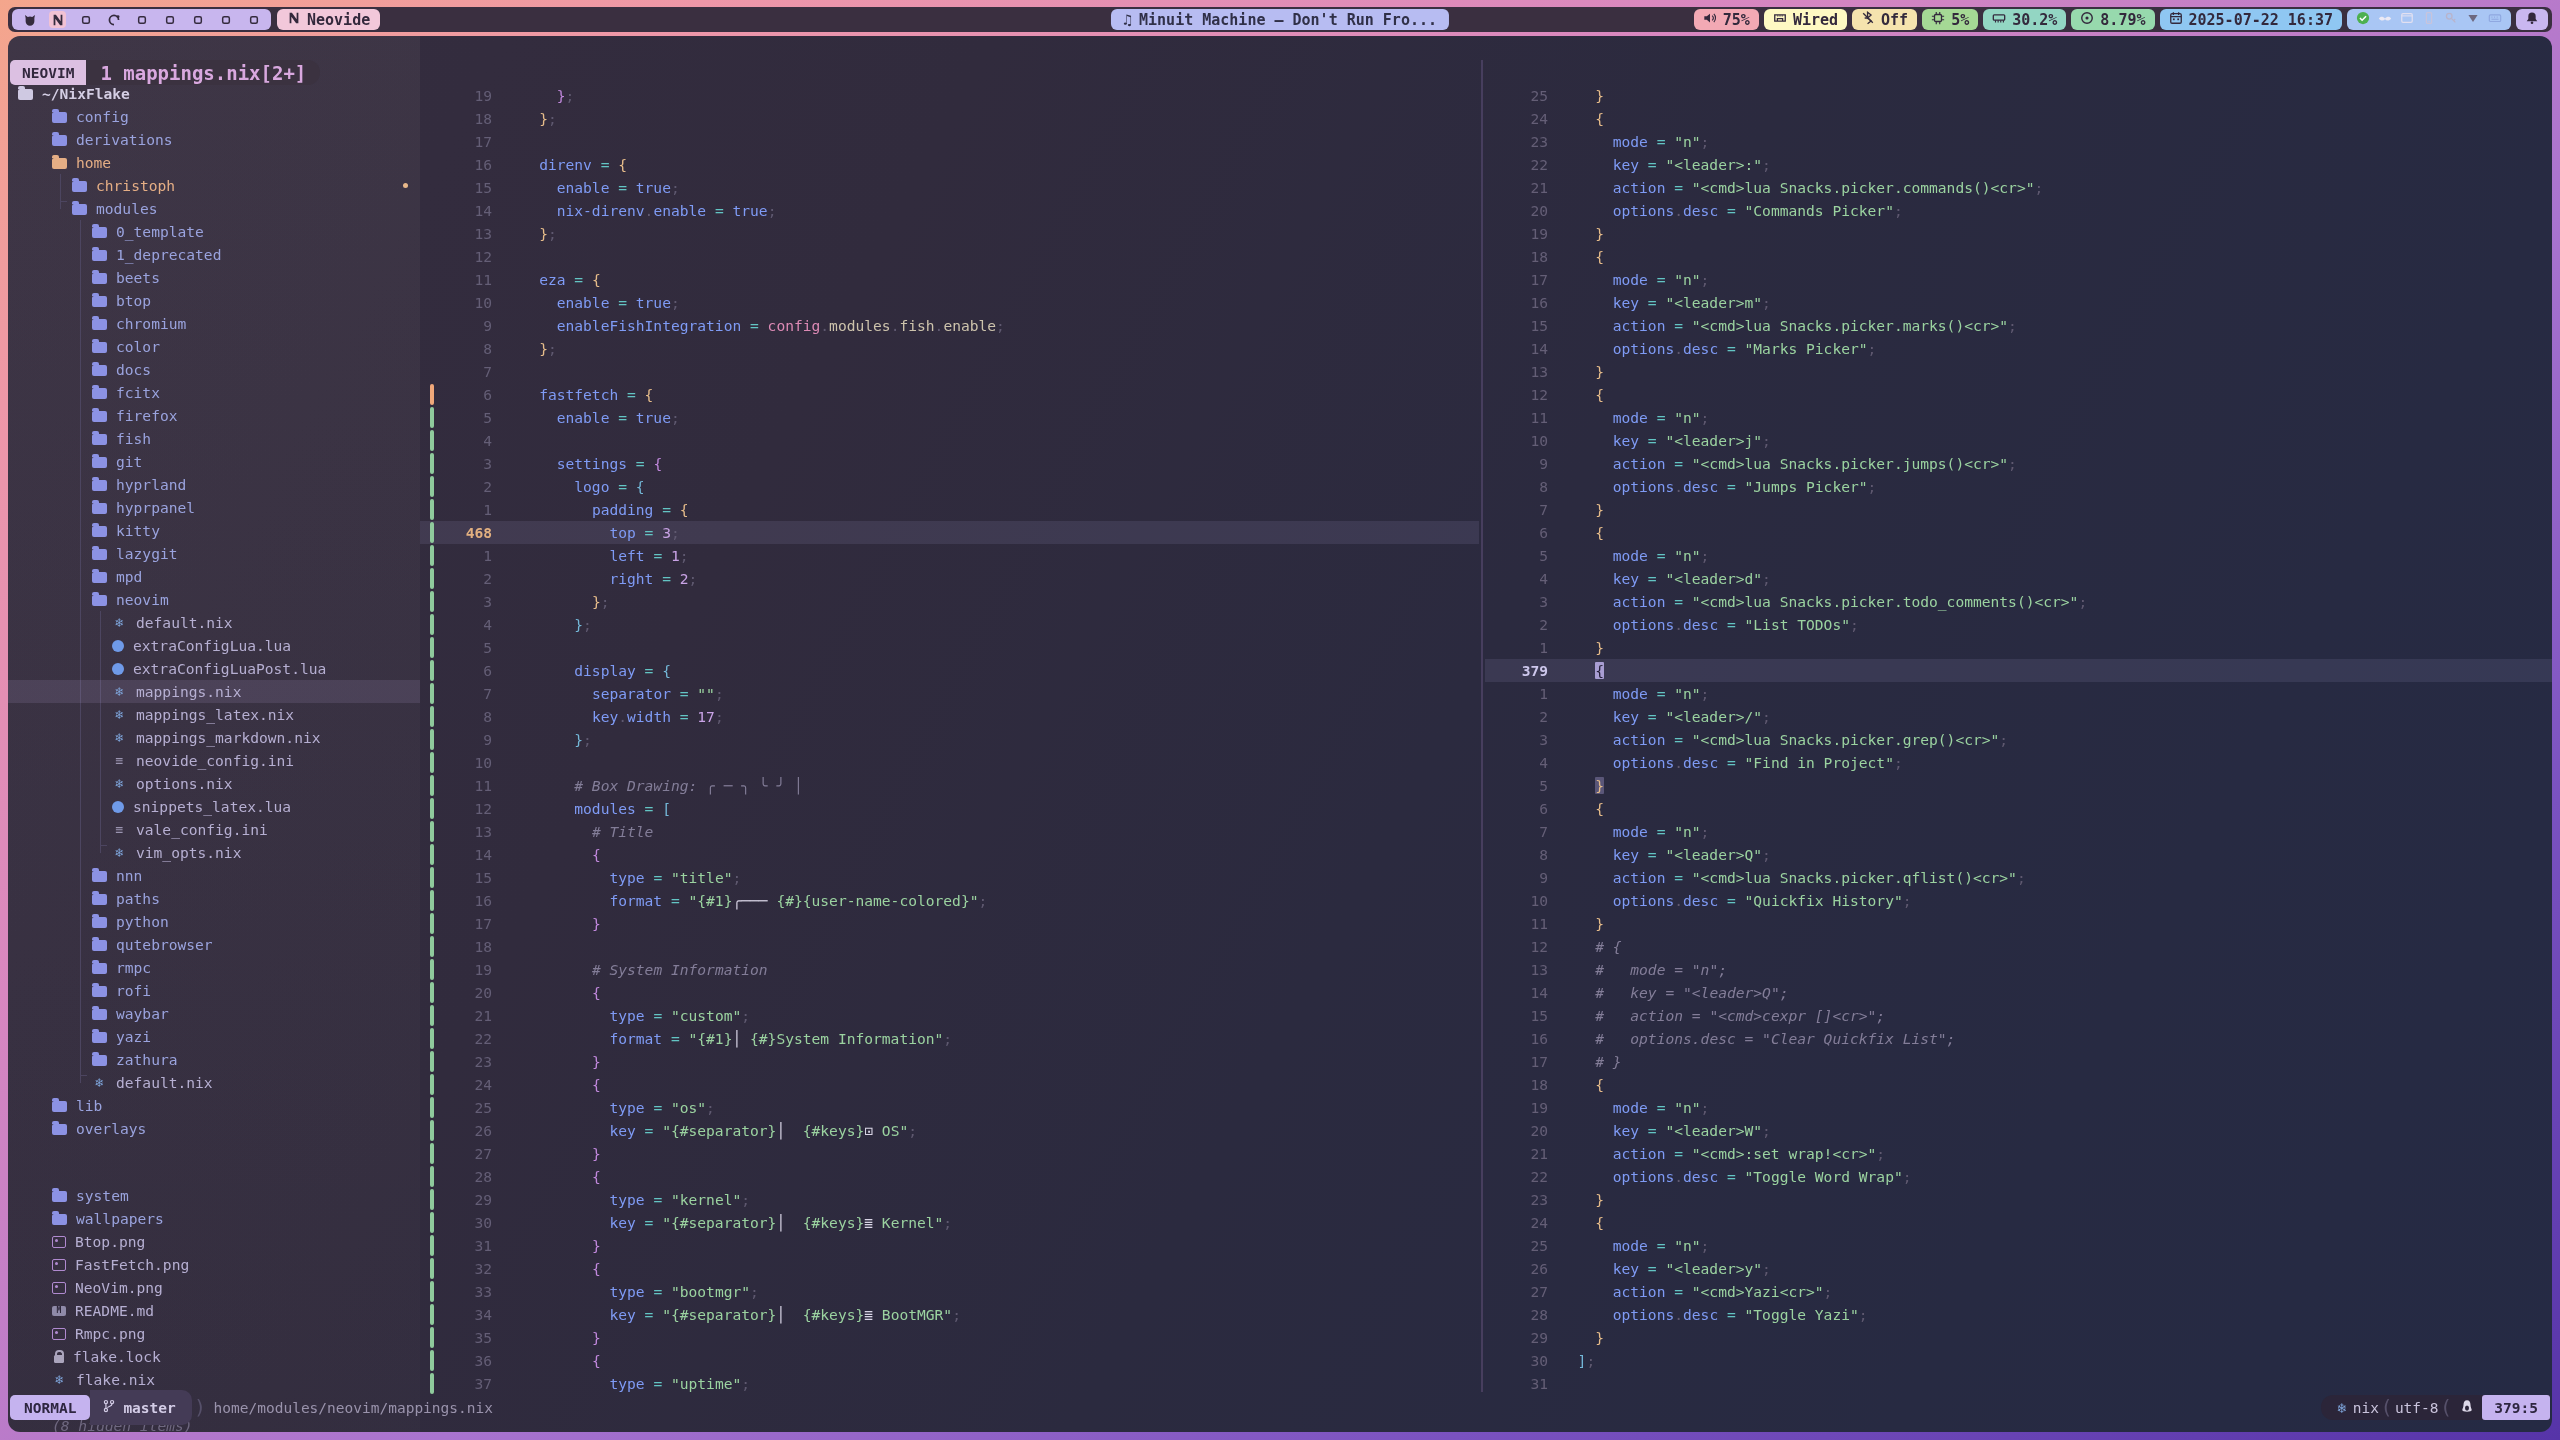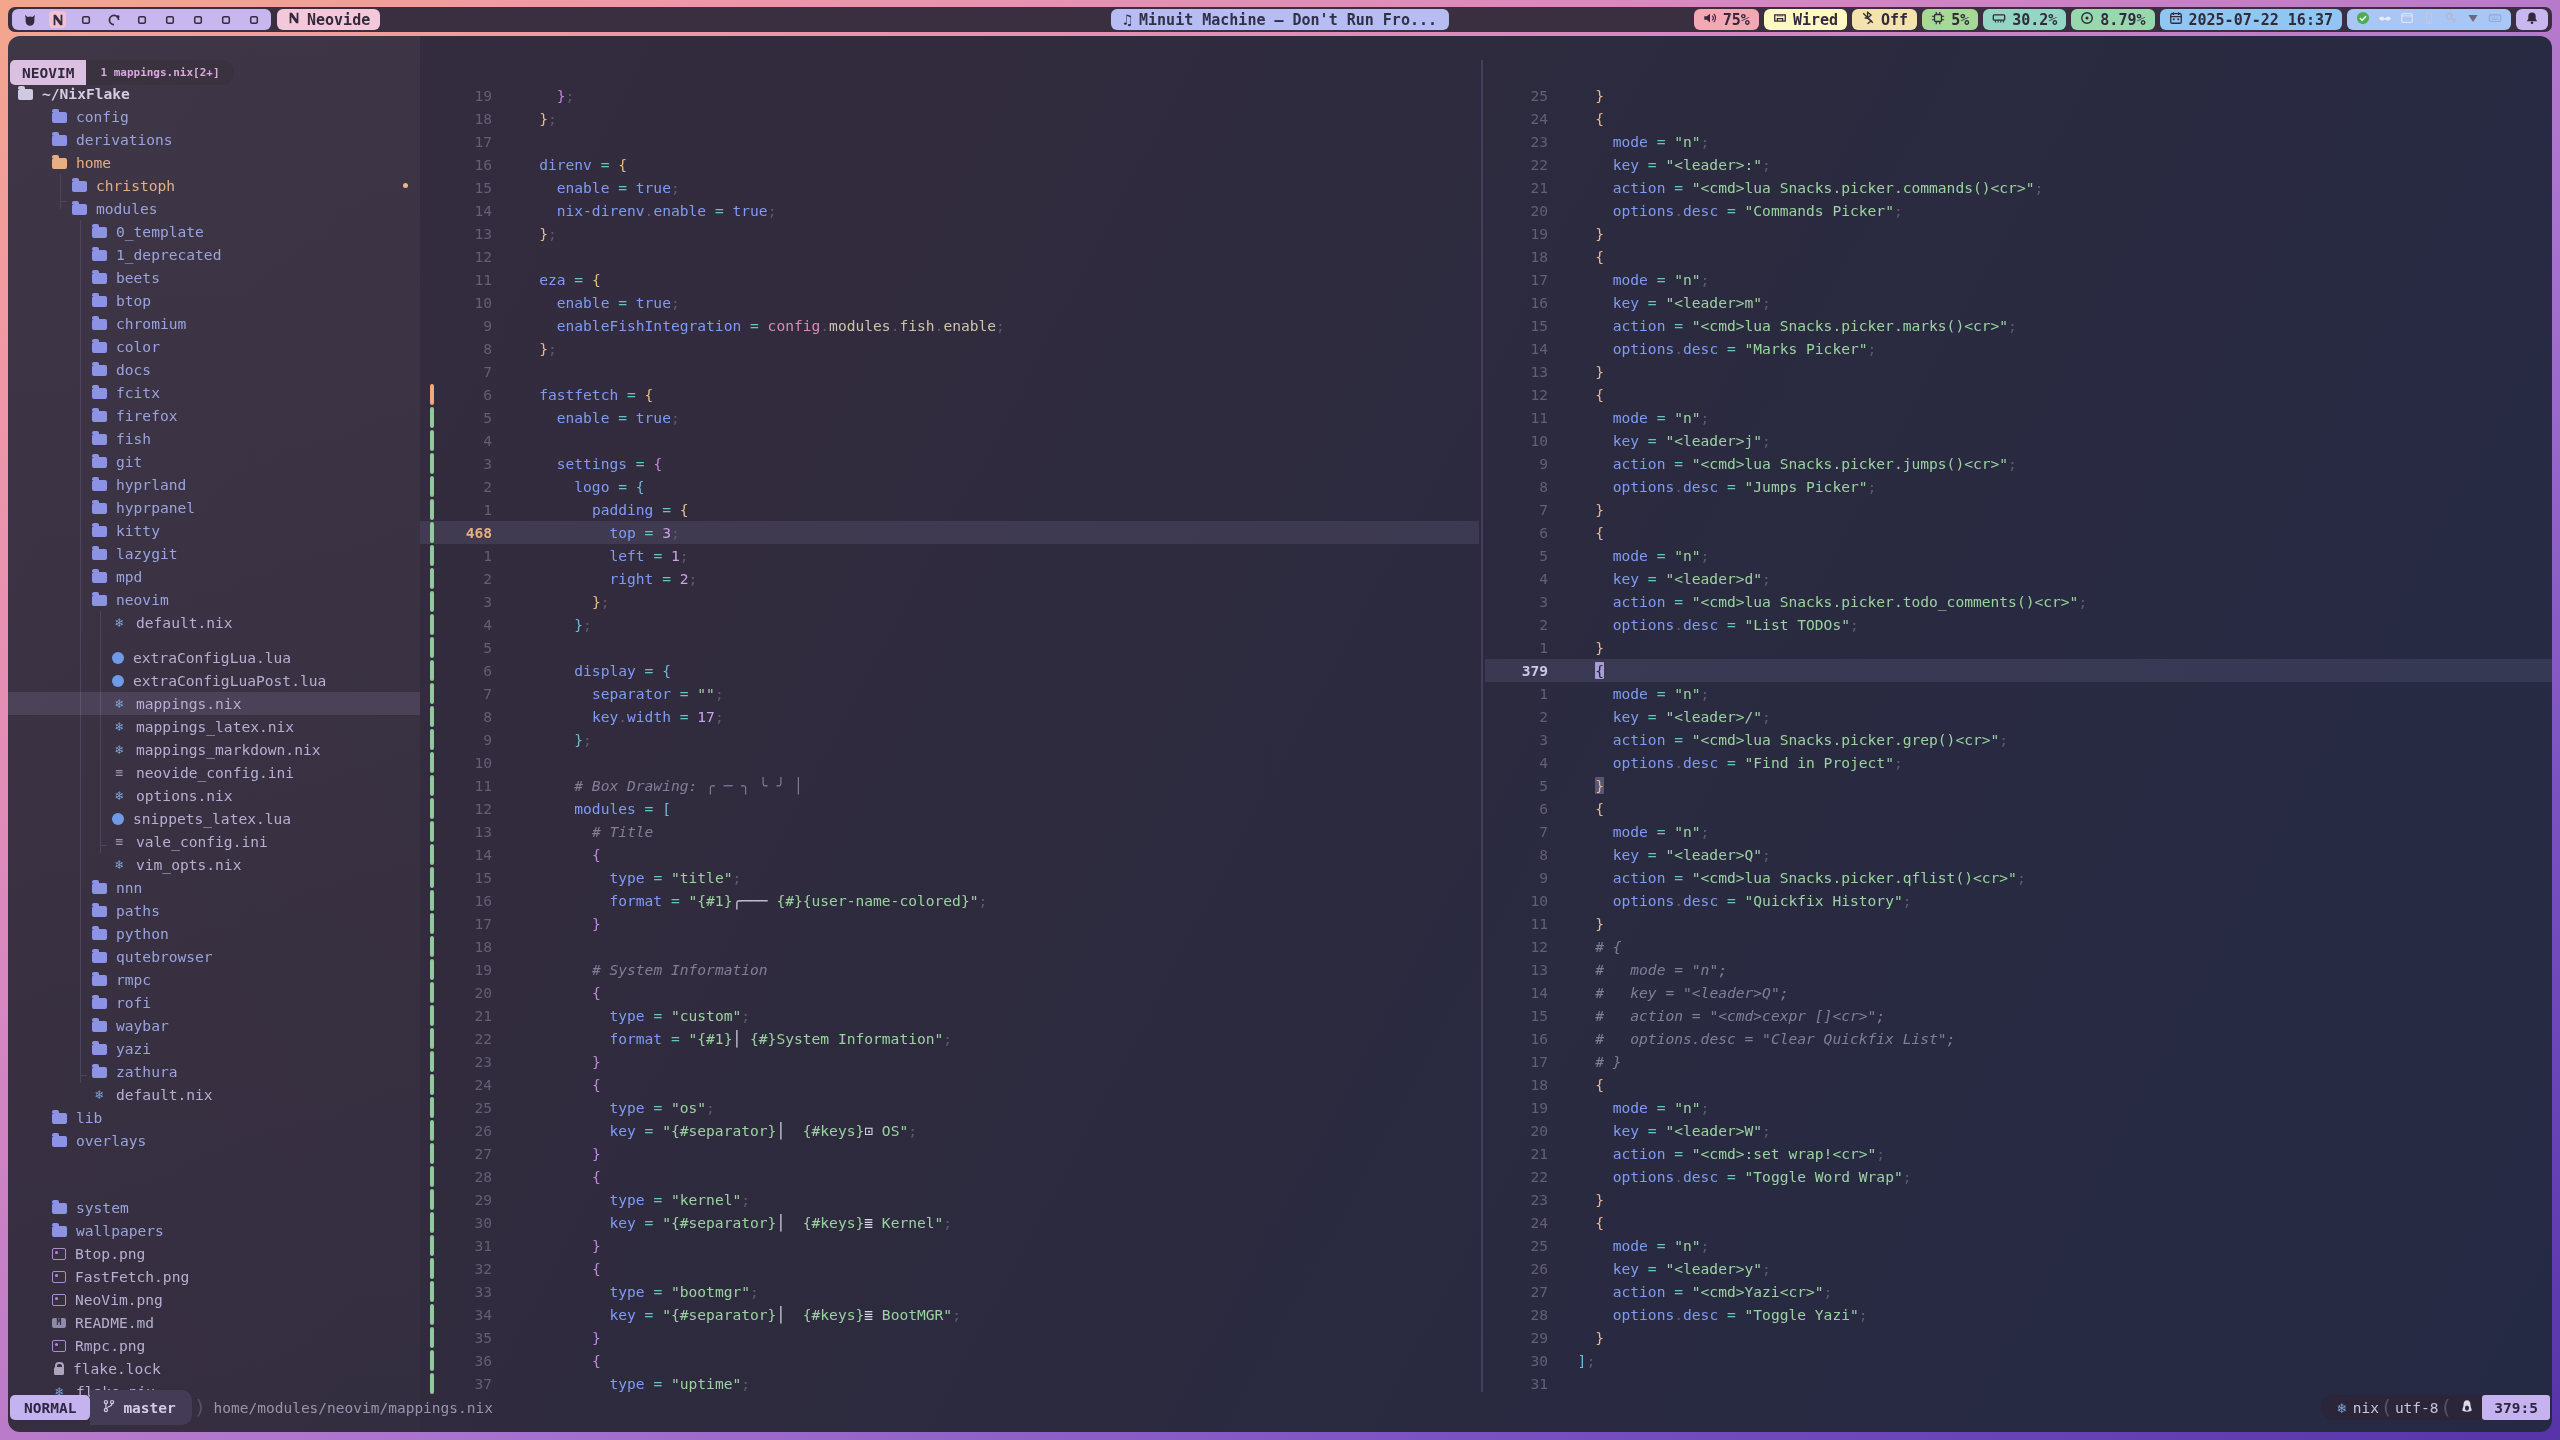--- a/index.html
+++ b/index.html
@@ -19,21 +19,21 @@
   .pill{display:flex;align-items:center;gap:6px;height:21px;border-radius:6px;padding:0 9px;color:#33293c;font-weight:bold;font-size:15px;white-space:nowrap;}
   .pill svg{width:14px;height:14px;}
   .tray{display:flex;align-items:center;gap:8px;}
   .tray svg{width:14px;height:14px;}
   
   .window{position:absolute;left:8px;top:36px;width:2544px;height:1396px;border-radius:12px;
     background:linear-gradient(118deg,#352d3f 0%,#312b3d 30%,#2b2a3f 55%,#272a42 80%,#252a44 100%);overflow:hidden;}
   .treepane{position:absolute;left:0;top:0;width:412px;height:100%;background:linear-gradient(180deg,rgba(244,222,205,.05),rgba(244,222,205,.015));}
   .tabs{position:absolute;left:2px;top:24px;display:flex;height:25px;z-index:5;}
   .tab-neovim{background:#dcc0e2;color:#33283e;border-radius:5px 0 0 5px;font-weight:bold;font-size:14.5px;display:flex;align-items:center;padding:0 12px;}
-  .tab-buffer{background:#3b3240;color:#d9a8df;border-radius:0 12px 12px 0;font-weight:bold;font-size:11px;display:flex;align-items:center;padding:0 14px;}
+  .tab-buffer{background:#3b3240;color:#d9a8df;border-radius:0 12px 12px 0;font-weight:bold;font-size:19px;display:flex;align-items:center;padding:0 14px;}
   
   .treerows{position:absolute;left:0;top:46px;width:412px;}
   .trow{height:23px;display:flex;align-items:center;font-size:14.6px;position:relative;}
   .trow.sel{background:rgba(200,180,230,.13);}
   .tl-root{color:#d4cee4;font-weight:bold}.tl-dir{color:#9aa3de}.tl-accent{color:#e5ae85}.tl-file{color:#b6afd2}.tl-dim{color:#6f6880;font-style:italic}
   .fi{display:inline-block;flex:none;margin-right:9px;position:relative;}
   .fi-folder{width:15px;height:11px;border-radius:2px;background:#8c92e4;margin-top:2px;}
   .fi-folder::before{content:"";position:absolute;top:-3px;left:0;width:7px;height:3px;border-radius:2px 2px 0 0;background:inherit;}
   .fi-lua{width:12px;height:12px;border-radius:50%;background:#6f9ae8;}
   .fi-glyph{width:15px;text-align:center;font-size:13px;line-height:14px;}
@@ -329,21 +329,21 @@
             <span class="tl-dir">mpd</span>
           </div>
           <div class="trow" style="padding-left: 84px;">
             <span class="fi fi-folder"></span>
             <span class="tl-dir">neovim</span>
           </div>
           <div class="trow" style="padding-left: 104px;">
             <span class="fi fi-glyph" style="color: rgb(127, 166, 220);">❄</span>
             <span class="tl-file">default.nix</span>
           </div>
-          <div class="trow" style="padding-left: 104px; margin-top: 12px;">
+          <div class="trow" style="padding-left: 104px;">
             <span class="fi fi-lua"></span>
             <span class="tl-file">extraConfigLua.lua</span>
           </div>
           <div class="trow" style="padding-left: 104px;">
             <span class="fi fi-lua"></span>
             <span class="tl-file">extraConfigLuaPost.lua</span>
           </div>
           <div class="trow sel" style="padding-left: 104px;">
             <span class="fi fi-glyph" style="color: rgb(127, 166, 220);">❄</span>
             <span class="tl-file">mappings.nix</span>

